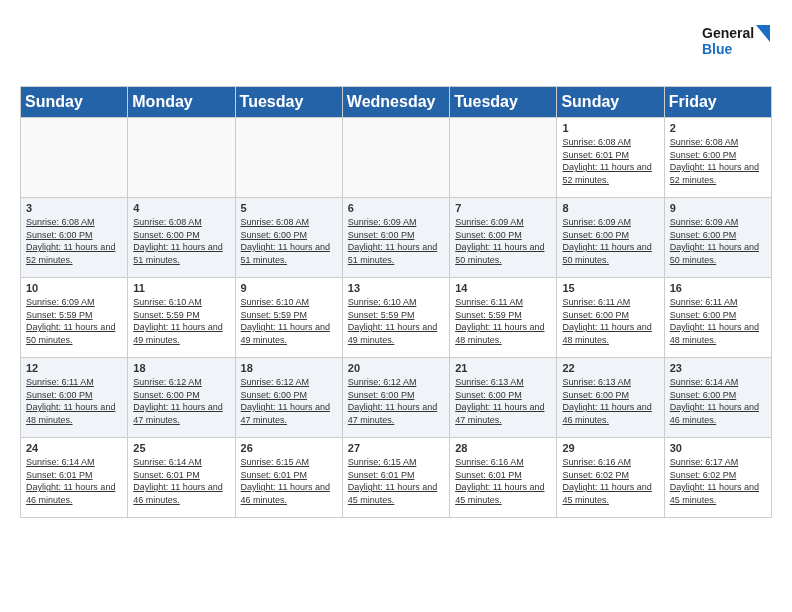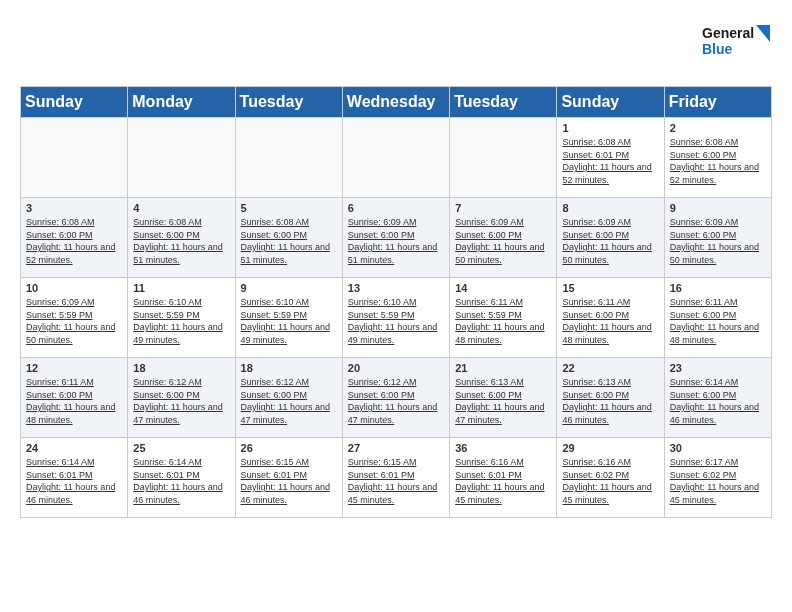--- a/index.html
+++ b/index.html
@@ -275,21 +275,21 @@
 Sunset: 6:01 PM
 Daylight: 11 hours and 46 minutes.</div>
         </td>
         <td>
           <span class="day-num">27</span>
           <div class="day-info" style="white-space: pre-line;">Sunrise: 6:15 AM
 Sunset: 6:01 PM
 Daylight: 11 hours and 45 minutes.</div>
         </td>
         <td>
-          <span class="day-num">36</span>
+          <span class="day-num">28</span>
           <div class="day-info" style="white-space: pre-line;">Sunrise: 6:16 AM
 Sunset: 6:01 PM
 Daylight: 11 hours and 45 minutes.</div>
         </td>
         <td>
           <span class="day-num">29</span>
           <div class="day-info" style="white-space: pre-line;">Sunrise: 6:16 AM
 Sunset: 6:02 PM
 Daylight: 11 hours and 45 minutes.</div>
         </td>

